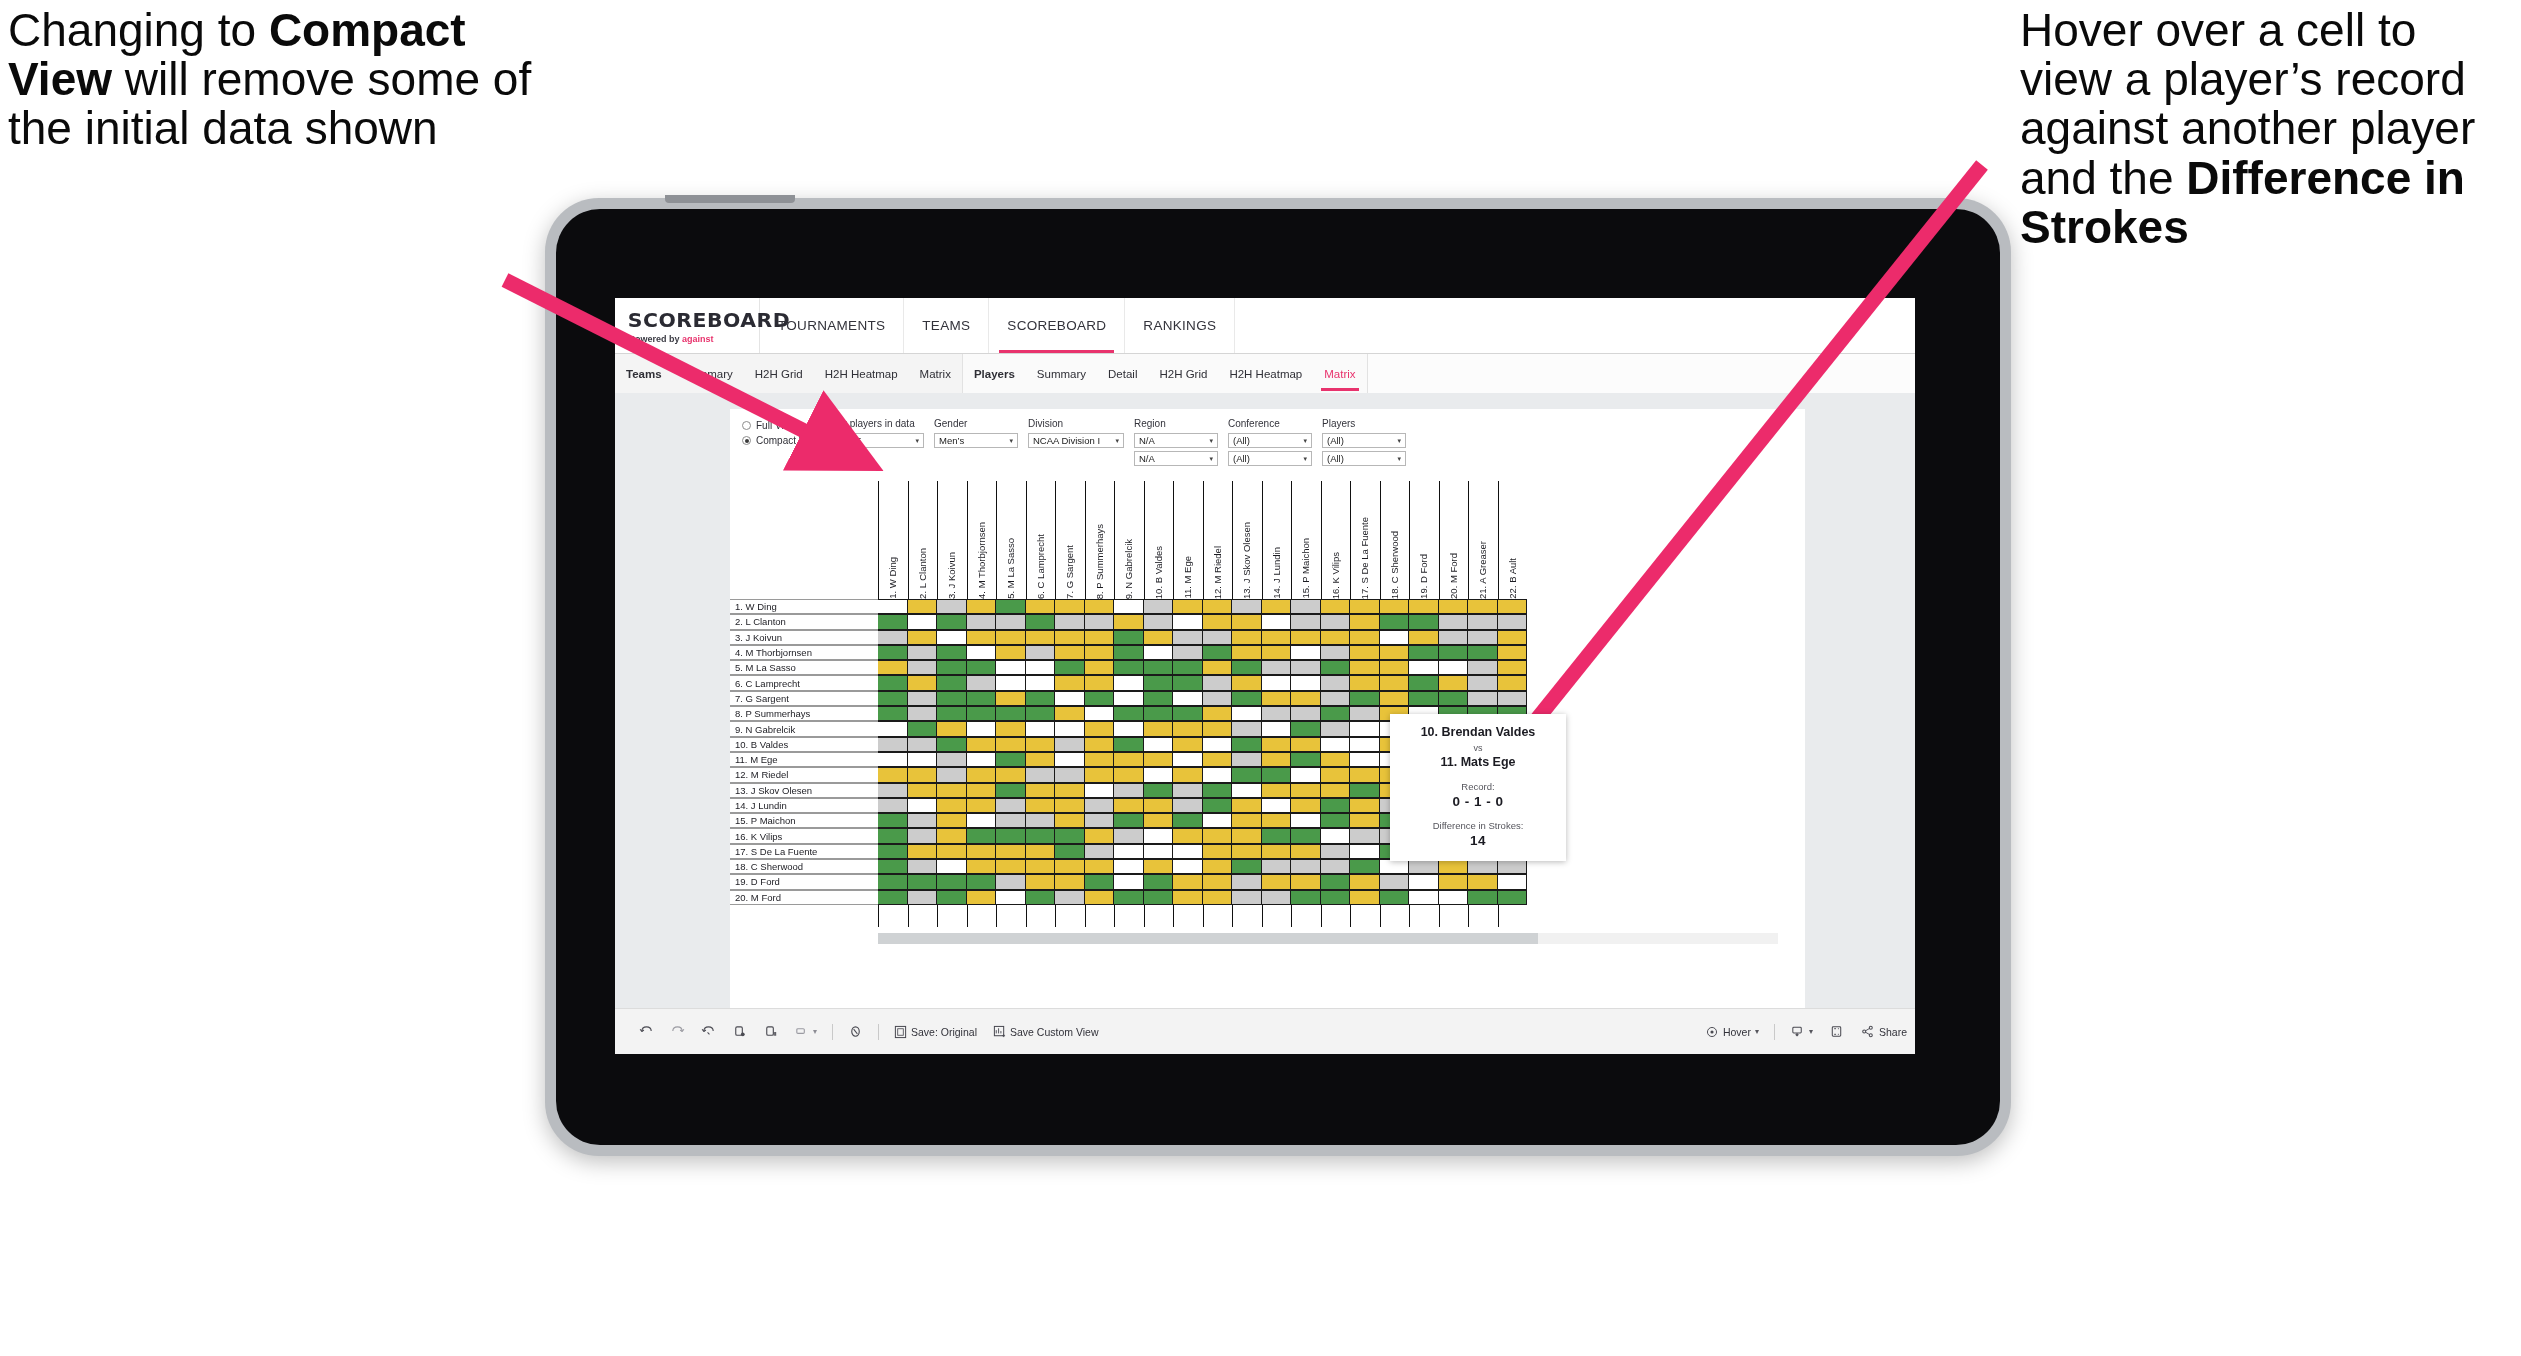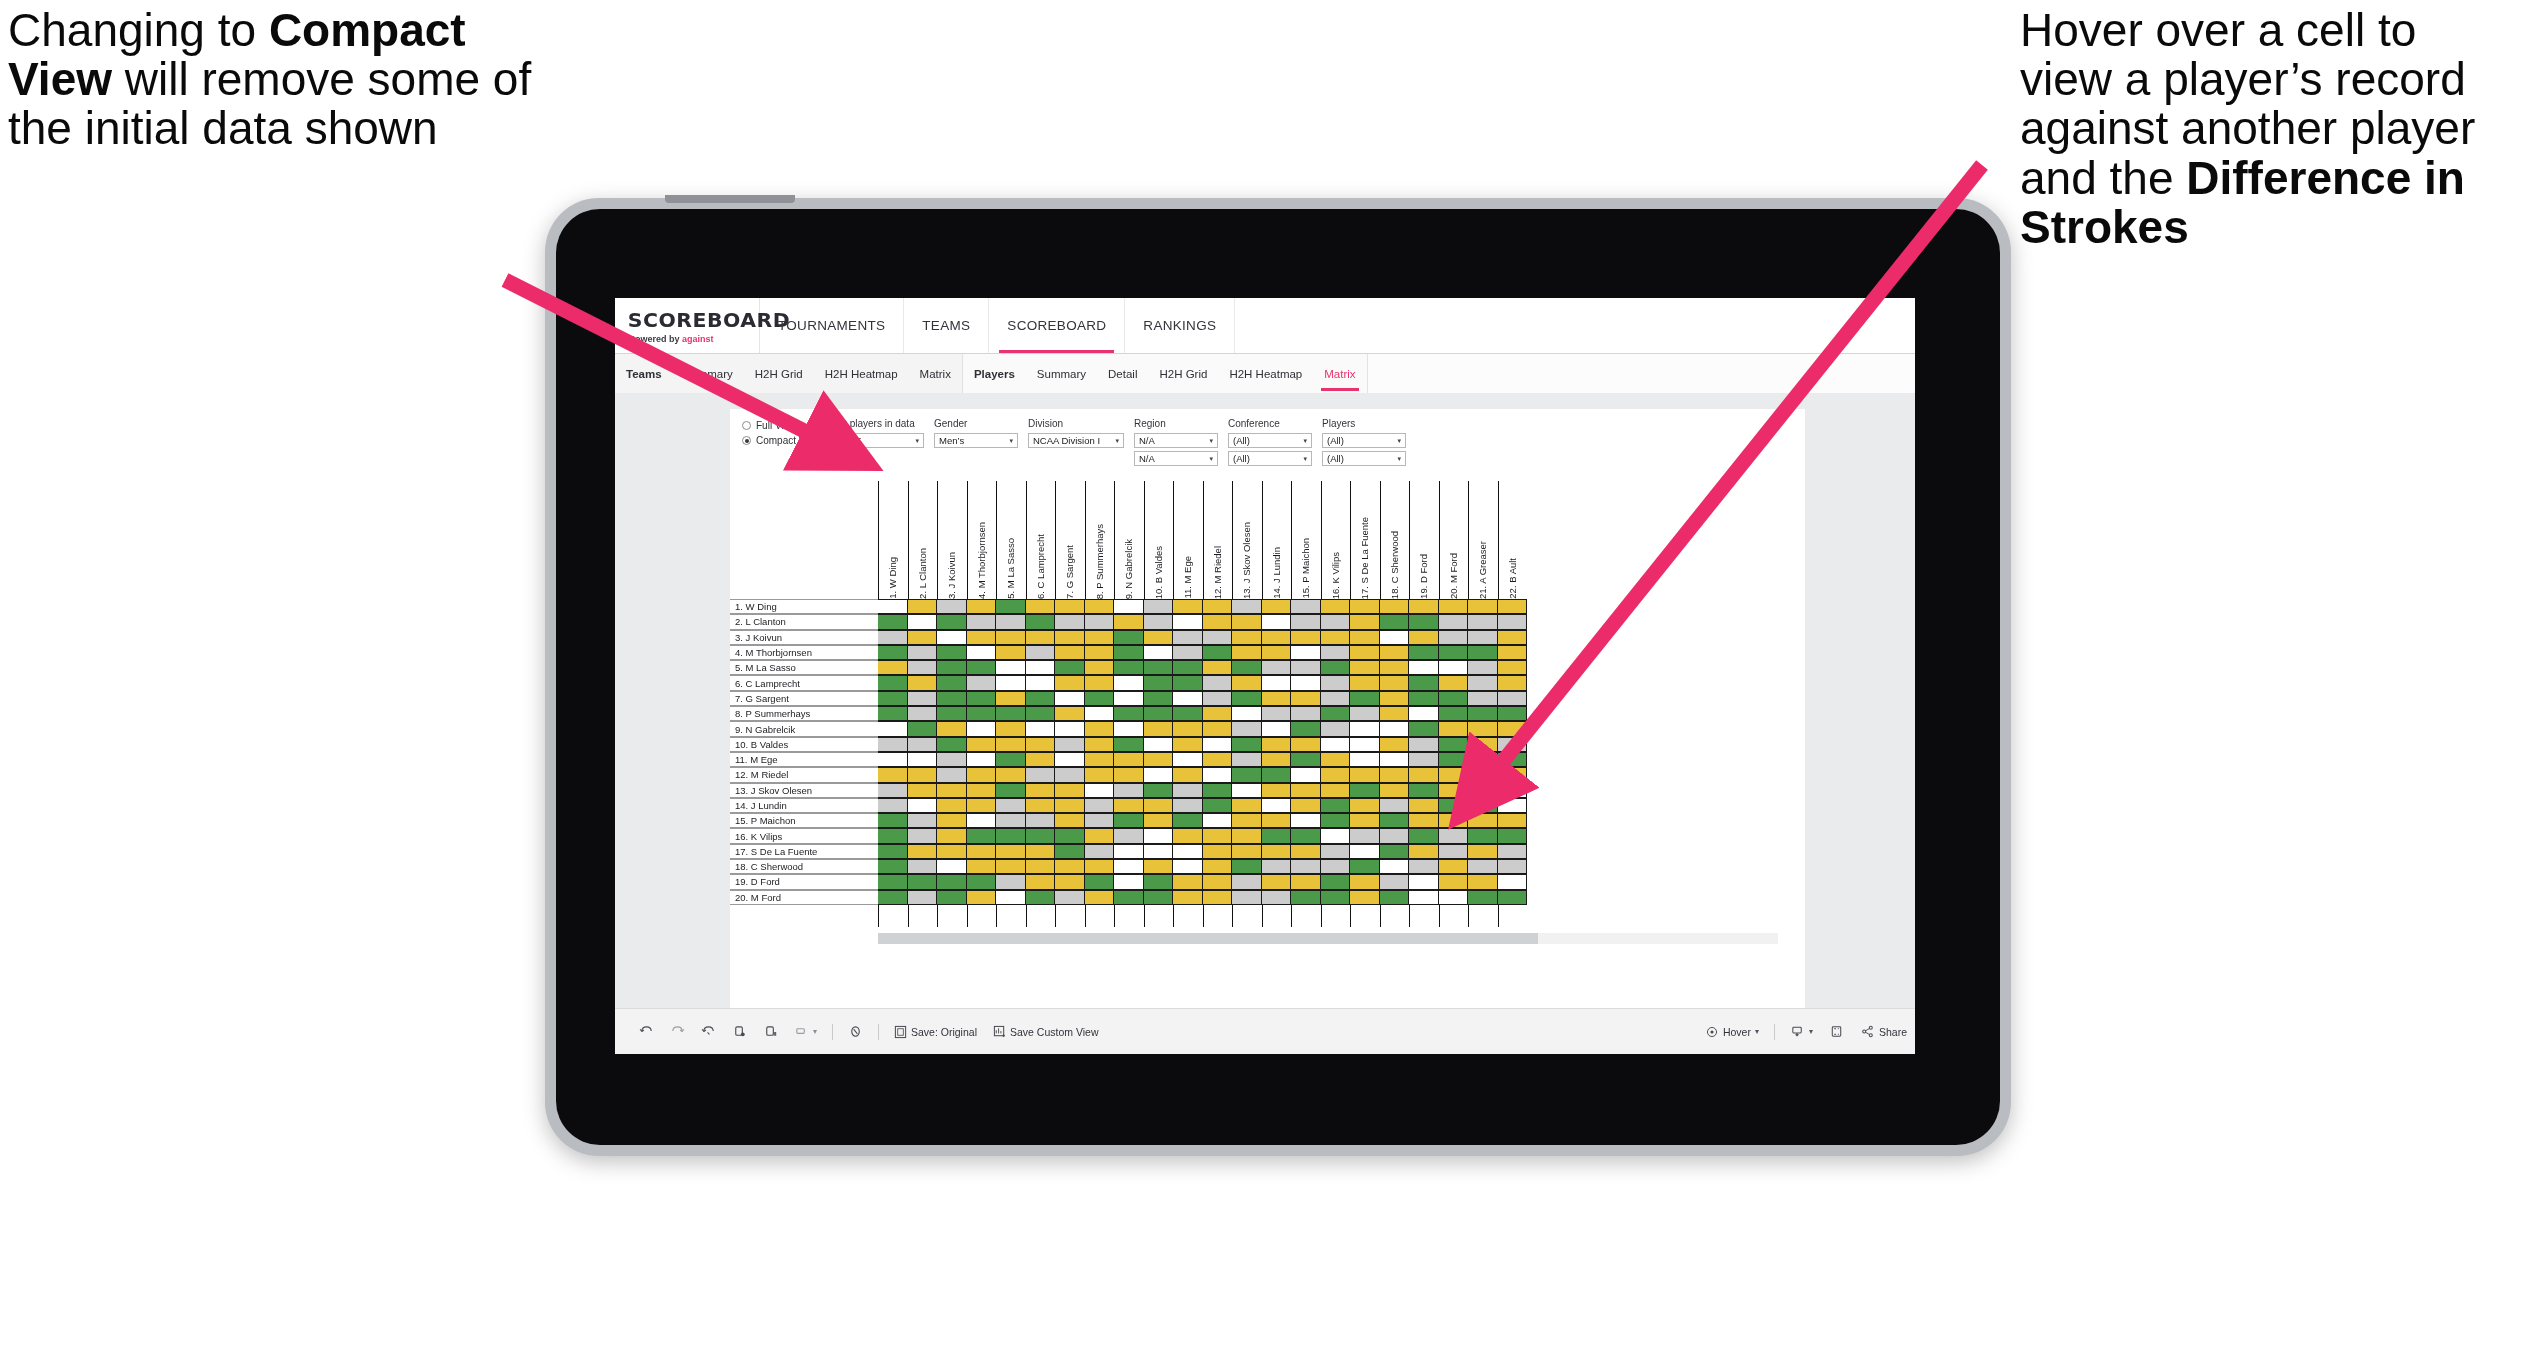--- a/index.html
+++ b/index.html
@@ -831,20 +831,29 @@
               <div style="width: 29.5px; box-sizing: border-box; border-left: 1.6px solid rgb(17, 17, 17);"></div>
               <div style="width: 29.5px; box-sizing: border-box; border-left: 1.6px solid rgb(17, 17, 17);"></div>
               <div style="width: 29.5px; box-sizing: border-box; border-left: 1.6px solid rgb(17, 17, 17);"></div>
               <div style="width: 29.5px; box-sizing: border-box; border-left: 1.6px solid rgb(17, 17, 17);"></div>
             </div>
           </div>
         <div id="scrolltrack" style="top: 452px;"></div>
         <div id="scrollbar" style="top: 452px;"></div>
       </div>
 
+      <div id="tooltip">
+        <div class="tt-name">10. Brendan Valdes</div>
+        <div class="tt-vs">vs</div>
+        <div class="tt-name">11. Mats Ege</div>
+        <div class="tt-lab">Record:</div>
+        <div class="tt-val">0 - 1 - 0</div>
+        <div class="tt-lab">Difference in Strokes:</div>
+        <div class="tt-val">14</div>
+      </div>
     </div>
 
     <div id="toolbar">
       <div class="tb">
         <svg width="15" height="15" viewBox="0 0 16 16">
             <path d="M3 8 Q3 3 8 3 Q13 3 13 7.5" stroke="#4a4a52" stroke-width="1.2" fill="none"></path>
             <path d="M3 8 L1.2 5.6 M3 8 L5.2 6.4" stroke="#4a4a52" stroke-width="1.2" fill="none"></path>
           </svg>
       </div>
       <div class="tb">

